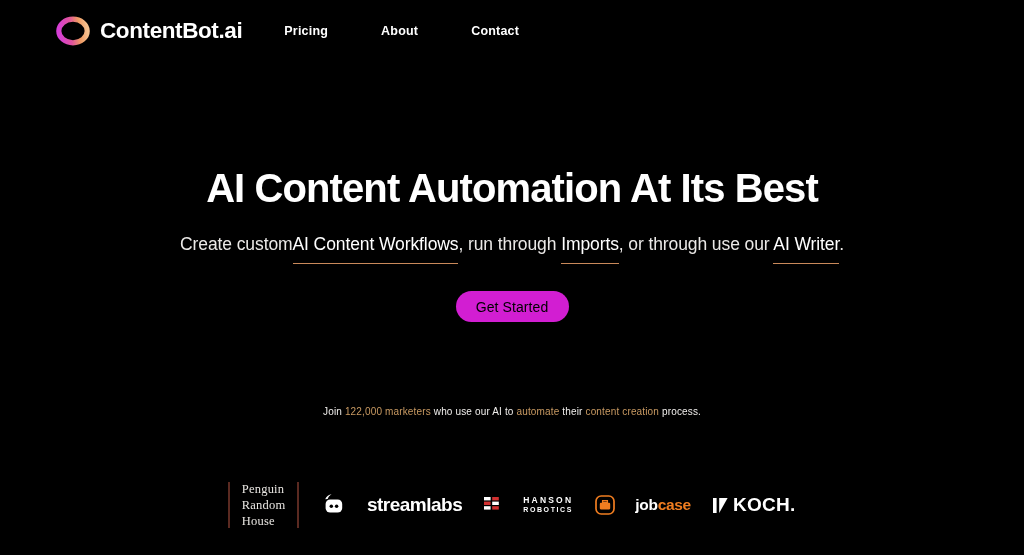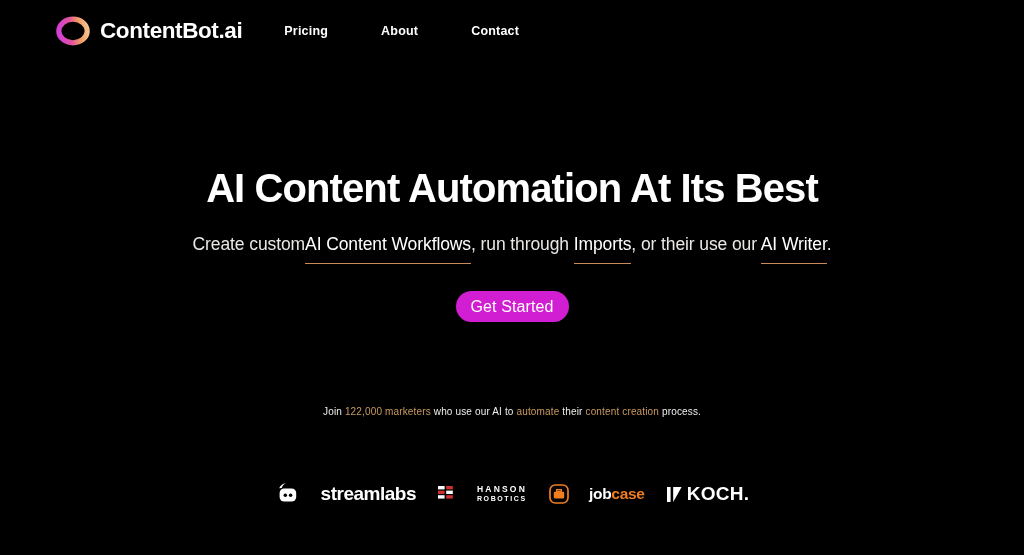--- a/index.html
+++ b/index.html
@@ -49,22 +49,22 @@
   }
   .sub-plain { color:#ebe9e7; }
 
   .cta-wrap {
     position:absolute; top:291px; left:0; width:1024px;
     display:flex; justify-content:center;
   }
   .cta-btn {
     display:inline-flex; align-items:center; justify-content:center;
     width:113px; height:31px;
-    background:#d21ed2; color:#ffffff;
-    font-size:16px; font-weight:400; letter-spacing:0.1px;
+    background:#d21ed2; color:#000000;
+    font-size:14px; font-weight:400; letter-spacing:0.1px;
     border:none; border-radius:16px; cursor:pointer;
   }
 
   .social-proof {
     position:absolute; top:405px; left:0; width:1024px;
     text-align:center; font-size:10px; letter-spacing:0.15px;
     color:#f0eeec; line-height:1.4;
   }
   .hl { color:#c99a62; }
 
@@ -132,35 +132,44 @@
       <a class="nav-item">Contact</a>
     </div>
   </div>
 
   <div class="hero">
 
     <h1 class="headline">AI Content Automation At Its Best</h1>
 
     <p class="subhead">
       <span class="sub-plain">Create custom</span><a class="sub-link">AI Content Workflows</a><span class="sub-plain">, run through</span>
-      <a class="sub-link">Imports</a><span class="sub-plain">, or their use our</span>
+      <a class="sub-link">Imports</a><span class="sub-plain">, or through use our</span>
       <a class="sub-link">AI Writer</a><span class="sub-plain">.</span>
     </p>
 
     <div class="cta-wrap">
       <button class="cta-btn">Get Started</button>
     </div>
 
     <p class="social-proof">
       <span>Join </span><span class="hl">122,000 marketers</span><span> who use our AI to </span><span class="hl">automate</span><span> their </span><span class="hl">content creation</span><span> process.</span>
     </p>
   </div>
 
   <div class="logos">
 
+    <div class="logo-cell prh">
+      <div class="prh-bar"></div>
+      <div class="prh-text">
+        <div>Penguin</div>
+        <div>Random</div>
+        <div>House</div>
+      </div>
+      <div class="prh-bar"></div>
+    </div>
 
     <div class="logo-cell streamlabs">
       <svg width="26" height="26" viewBox="0 0 26 26">
         <path d="M4.2 7.2 C5.4 4.4 8.0 2.6 10.6 2.2 C8.6 3.4 7.2 5.0 6.6 7.0 Z" fill="#ffffff"></path>
         <rect x="4.6" y="7.4" width="16.6" height="13.2" rx="4.6" fill="#ffffff"></rect>
         <circle cx="10.3" cy="14.2" r="1.75" fill="#000000"></circle>
         <circle cx="15.6" cy="14.2" r="1.75" fill="#000000"></circle>
       </svg>
       <span class="sl-text">streamlabs</span>
     </div>

